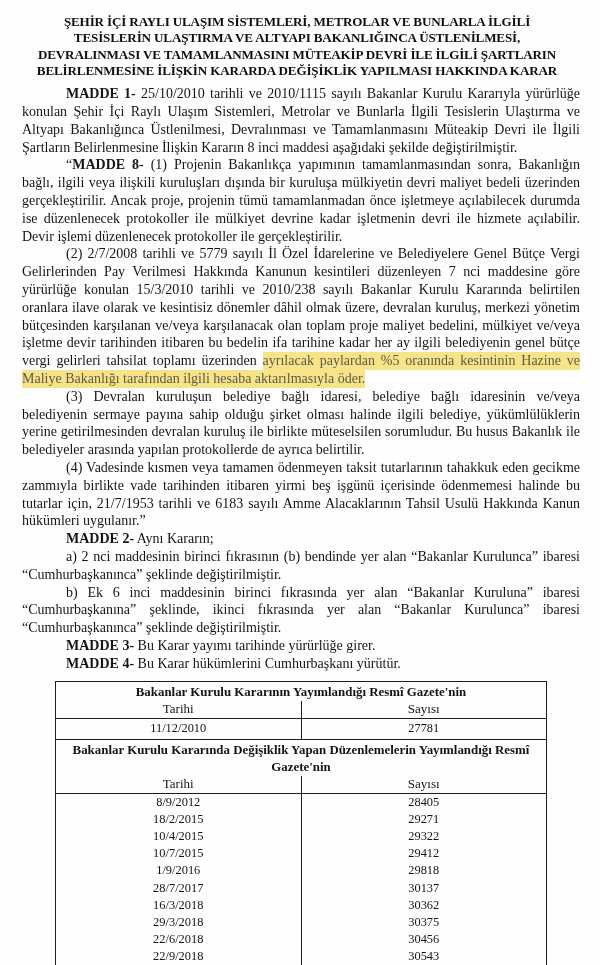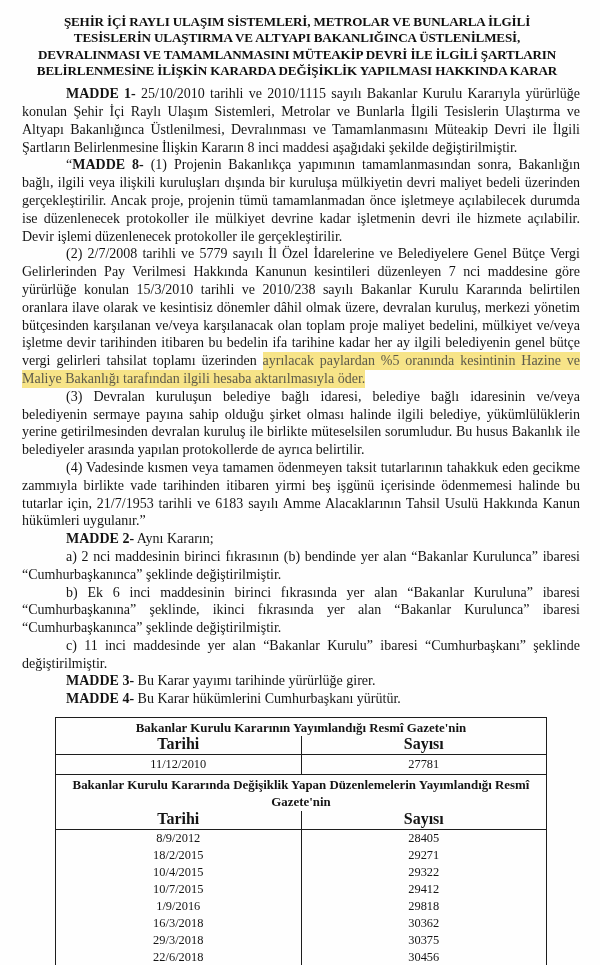--- a/index.html
+++ b/index.html
@@ -80,22 +80,22 @@
     line-height: 16.4px;
   }
   table.gazette td.group-head {
     font-weight: bold;
     font-size: 12.9px;
     border-bottom: none;
     padding-top: 2px;
     padding-bottom: 0;
   }
   table.gazette td.col-head {
-    font-weight: bold;
-    font-size: 16px;
+    font-weight: normal;
+    font-size: 13px;
     border-top: none;
     padding-top: 0;
     padding-bottom: 1px;
   }
   table.gazette td.group-head-tall {
     font-weight: bold;
     font-size: 12.9px;
     border-bottom: none;
     line-height: 17px;
     padding: 2px 6px 0 6px;
@@ -136,21 +136,20 @@
   <p class="para">(4) Vadesinde kısmen veya tamamen ödenmeyen taksit tutarlarının tahakkuk eden gecikme zammıyla birlikte vade tarihinden itibaren yirmi beş işgünü içerisinde ödenmemesi halinde bu tutarlar için, 21/7/1953 tarihli ve 6183 sayılı Amme Alacaklarının Tahsil Usulü Hakkında Kanun hükümleri uygulanır.”</p>
 
   <p class="para">
     <b>MADDE 2-</b><span> Aynı Kararın;</span>
   </p>
 
   <p class="para">a) 2 nci maddesinin birinci fıkrasının (b) bendinde yer alan “Bakanlar Kurulunca” ibaresi “Cumhurbaşkanınca” şeklinde değiştirilmiştir.</p>
 
   <p class="para">b) Ek 6 inci maddesinin birinci fıkrasında yer alan “Bakanlar Kuruluna” ibaresi “Cumhurbaşkanına” şeklinde, ikinci fıkrasında yer alan “Bakanlar Kurulunca” ibaresi “Cumhurbaşkanınca” şeklinde değiştirilmiştir.</p>
 
-  <p class="para">c) 11 inci maddesinde yer alan “Bakanlar Kurulu” ibaresi “Cumhurbaşkanı” şeklinde değiştirilmiştir.</p>
 
   <p class="para">
     <b>MADDE 3-</b><span> Bu Karar yayımı tarihinde yürürlüğe girer.</span>
   </p>
 
   <p class="para">
     <b>MADDE 4-</b><span> Bu Karar hükümlerini Cumhurbaşkanı yürütür.</span>
   </p>
 
   <div class="gazette-table-wrap">
@@ -198,20 +197,24 @@
         </tr>
         <tr>
           <td class="data">10/7/2015</td>
           <td class="data">29412</td>
         </tr>
         <tr>
           <td class="data">1/9/2016</td>
           <td class="data">29818</td>
         </tr>
         <tr>
+          <td class="data">28/7/2017</td>
+          <td class="data">30137</td>
+        </tr>
+        <tr>
           <td class="data">16/3/2018</td>
           <td class="data">30362</td>
         </tr>
         <tr>
           <td class="data">29/3/2018</td>
           <td class="data">30375</td>
         </tr>
         <tr>
           <td class="data">22/6/2018</td>
           <td class="data">30456</td>

